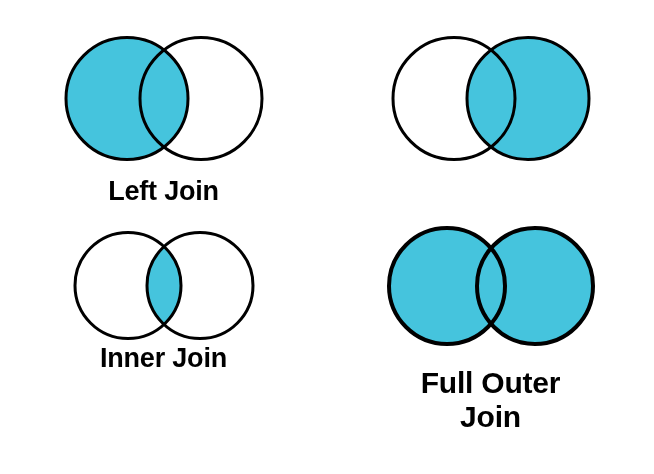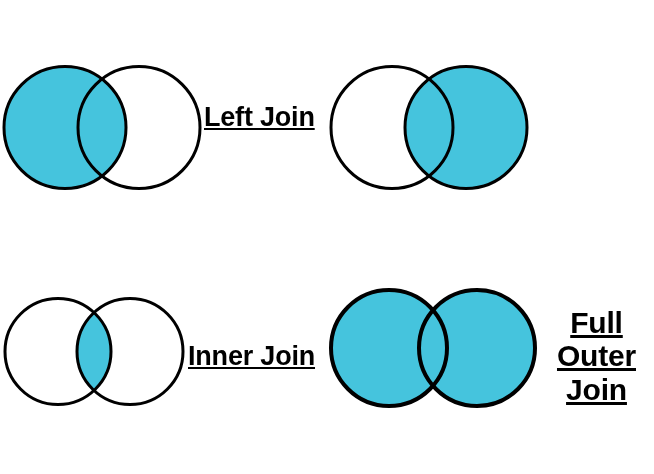--- a/index.html
+++ b/index.html
@@ -18,23 +18,22 @@
   .board {
     position: absolute;
     inset: 0;
     display: grid;
     grid-template-columns: 1fr 1fr;
     grid-template-rows: 222px 252px;
   }
   .panel {
     position: relative;
     display: flex;
-    flex-direction: row;
+    flex-direction: column;
     align-items: center;
-    text-decoration: underline;
   }
   .venn-wrap {
     position: relative;
   }
   .venn-svg {
     display: block;
   }
   .panel-label {
     font-weight: bold;
     color: #000000;
@@ -45,21 +44,20 @@
   }
   
   .panel-top .venn-wrap { margin-top: 33px; }
   .panel-top .panel-label {
     margin-top: 12px;
     font-size: 27px;
   }
   
   .panel-bottom-left .venn-wrap { margin-top: 6px; }
   .panel-bottom-left .panel-label {
-    margin-top: 16px;
     font-size: 27px;
   }
   .panel-bottom-right .venn-wrap { margin-top: 2px; }
   .panel-bottom-right .panel-label {
     margin-top: 16px;
     font-size: 30px;
   }
   .outline {
     fill: none;
     stroke: #000000;

